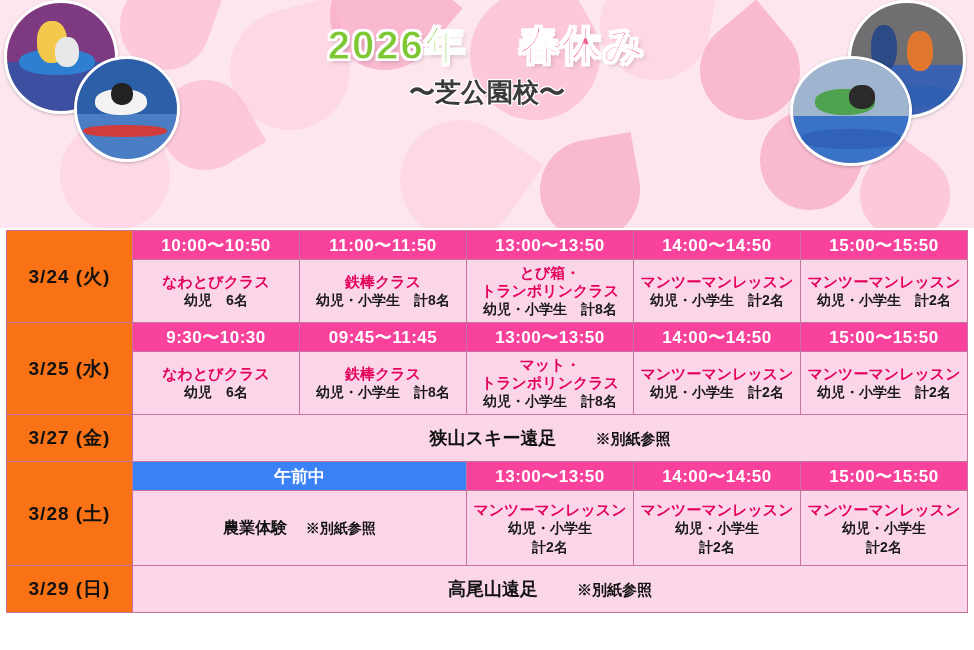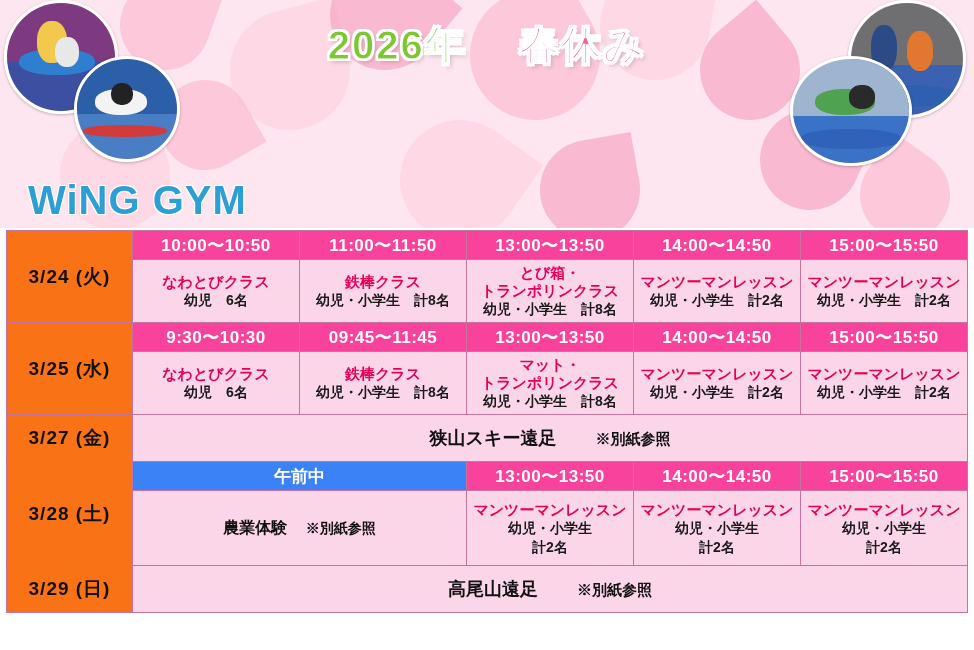--- a/index.html
+++ b/index.html
@@ -233,23 +233,23 @@
       <div class="blob" style="left:56px; top:26px; width:26px; height:24px; background:#2a2a2a;"></div>
       <div class="blob" style="left:8px;  top:70px; width:100px; height:20px; background:#2f62b8;"></div>
     </div>
 
     <div class="title-wrap">
       <div class="line1">
         <span>2026年</span>
         &nbsp;&nbsp;
         <span class="pink">春休み</span>
       </div>
-    </div>
-
-    <div class="brand">WiNG GYM</div>
+      <div class="line3">〜芝公園校〜</div>
+    </div>
+
   </div>
 
   <table class="schedule">
     <colgroup>
       <col class="col-day">
         <col class="col-slot">
         <col class="col-slot">
       <col class="col-slot">
         <col class="col-slot">
         <col class="col-slot">

